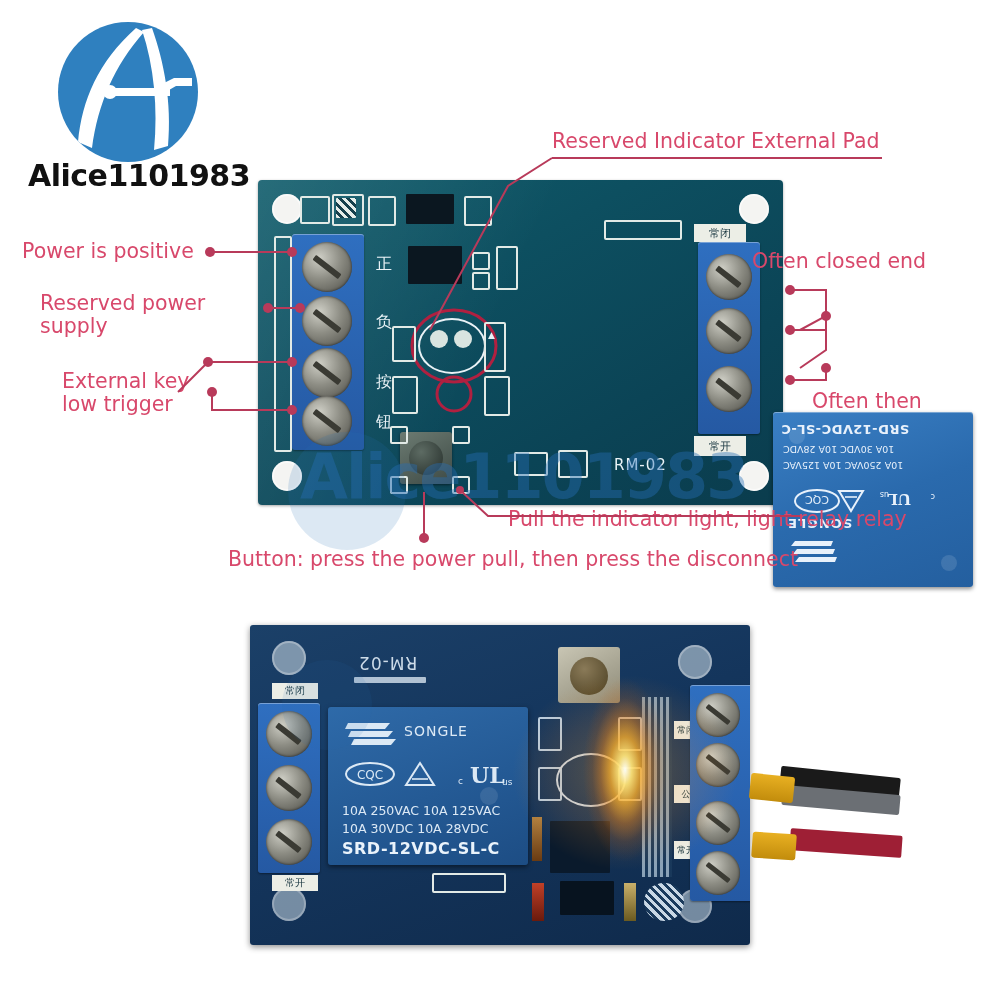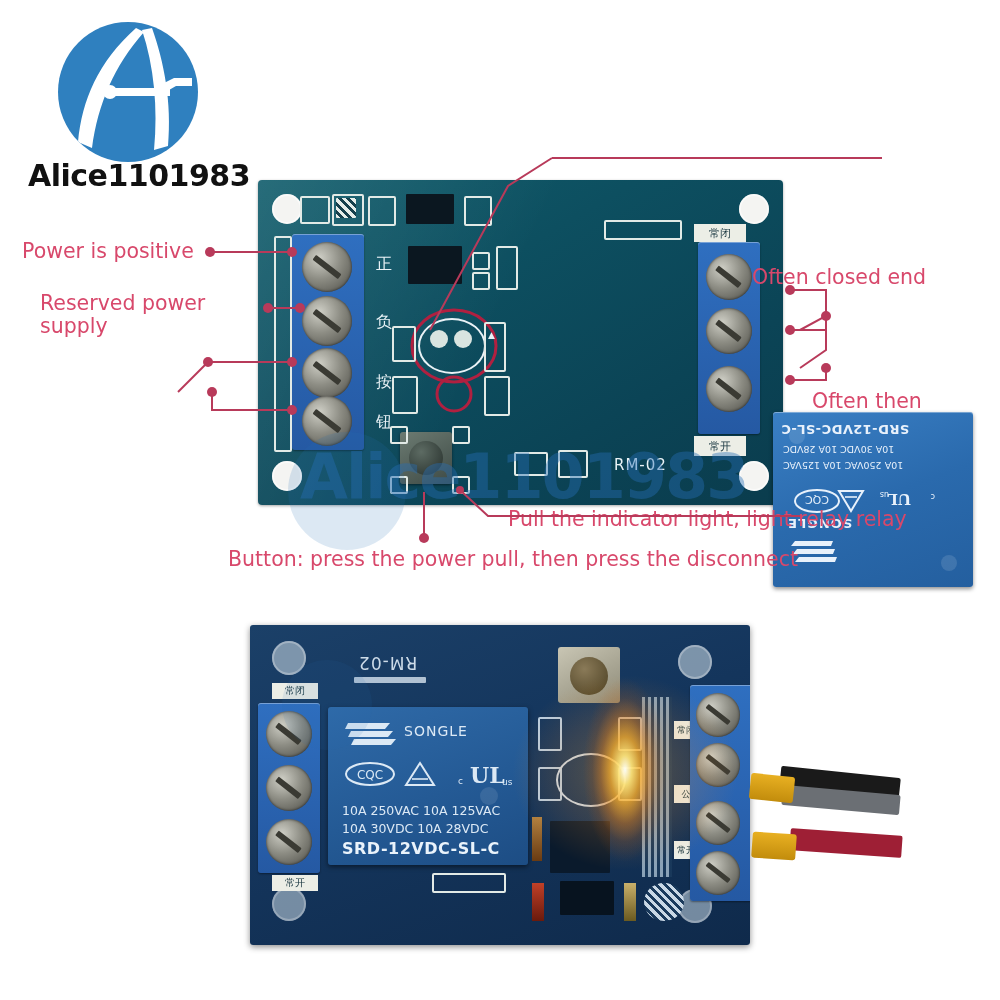--- a/index.html
+++ b/index.html
@@ -334,23 +334,26 @@
   <div class="wire" style="left:790px;top:832px;width:112px;height:22px;background:#9e1f35;
               transform:rotate(4deg)"></div>
   <div class="ferrule" style="left:750px;top:775px;width:44px;height:26px;transform:rotate(6deg)"></div>
   <div class="ferrule" style="left:752px;top:833px;width:44px;height:26px;transform:rotate(4deg)"></div>
 
   <div class="wmdisc" style="left:282px;top:660px;width:90px;height:90px;background:rgba(37,110,180,.10)"></div>
 
   <div class="anno" style="left:22px;top:240px">Power is positive</div>
   <div class="anno" style="left:40px;top:292px">Reserved power
 supply</div>
-
-
-  <div class="anno" style="left:752px;top:266px">Often closed end</div>
+  <div class="anno" style="left:62px;top:370px">External key
+low trigger</div>
+
+  <div class="anno" style="left:552px;top:130px">Reserved Indicator External Pad</div>
+
+  <div class="anno" style="left:752px;top:250px">Often closed end</div>
   <div class="anno" style="left:812px;top:390px">Often then</div>
 
   <div class="anno" style="left:508px;top:508px">Pull the indicator light, light relay relay</div>
   <div class="anno" style="left:228px;top:548px">Button: press the power pull, then press the disconnect</div>
 
   <svg id="leaders">
     <g stroke="#b83a5a" stroke-width="2" fill="none">
 
       <path d="M212 252 L292 252"></path>
 

